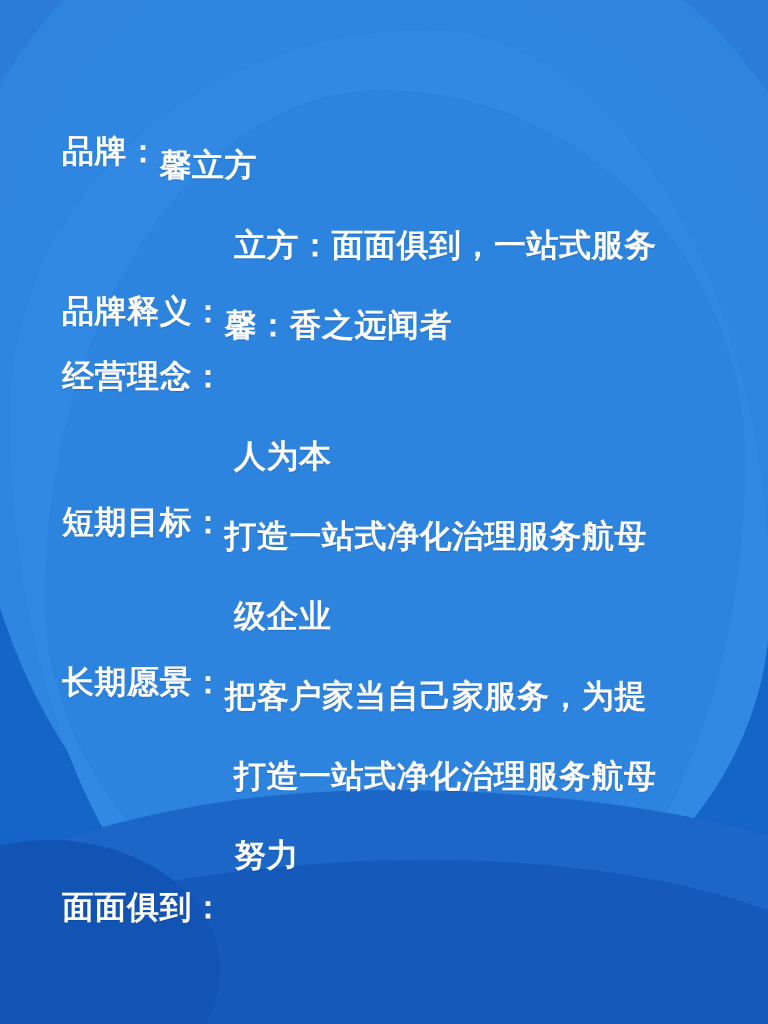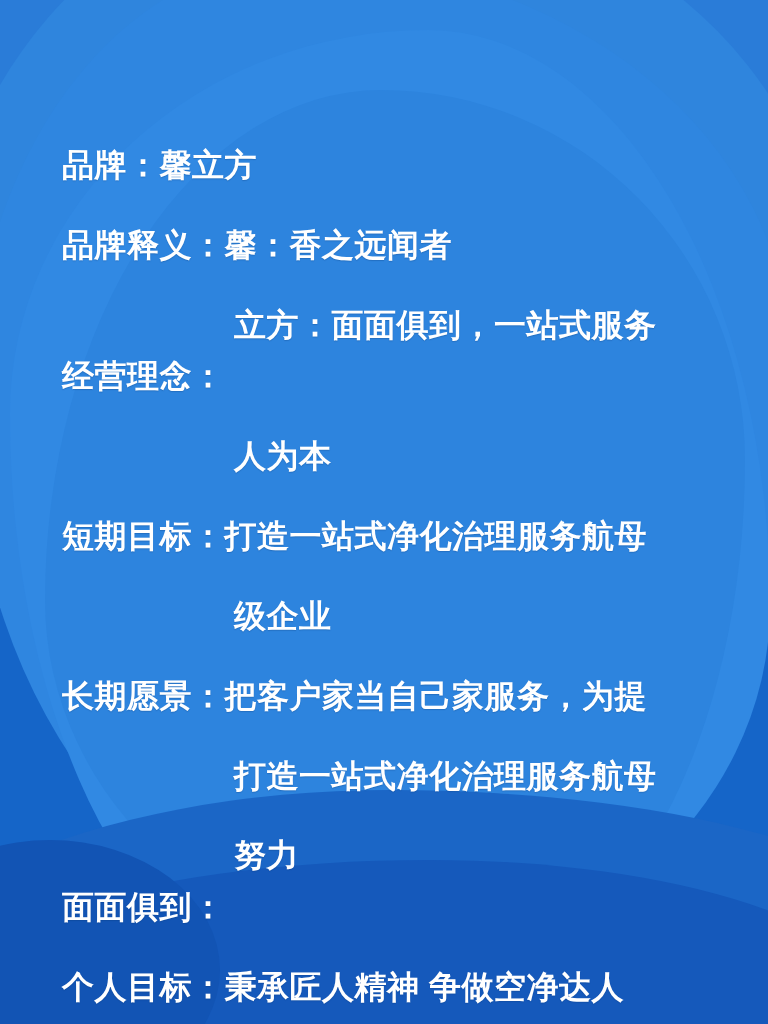--- a/index.html
+++ b/index.html
@@ -121,21 +121,21 @@
 
   .lines {
     position: absolute;
     left: 62px;
     top: 112px;
     width: 660px;
   }
 
   .line {
     display: flex;
-    align-items: flex-end;
+    align-items: center;
     color: #ffffff;
     font-size: 32px;
     line-height: 1.62;
     letter-spacing: 0.5px;
     white-space: nowrap;
     font-weight: 600;
     text-shadow: 0 1px 1px rgba(8, 50, 110, 0.25);
   }
 
   .line .label {
@@ -165,27 +165,27 @@
   <div class="blob blob-bottom"></div>
   <div class="blob blob-bottom2"></div>
   <div class="blob blob-corner-bl"></div>
 
   <div class="content">
     <div class="lines" id="lines">
         <div class="line">
           <span class="label">品牌：</span>
           <span class="value">馨立方</span>
         </div>
+        <div class="line indent-1">
+          <span class="value">立方：面面俱到，一站式服务</span>
+        </div>
         <div class="line">
           <span class="label">品牌释义：</span>
           <span class="value">馨：香之远闻者</span>
         </div>
-        <div class="line indent-1">
-          <span class="value">立方：面面俱到，一站式服务</span>
-        </div>
         <div class="line">
           <span class="label">经营理念：</span>
         </div>
         <div class="line indent-1">
           <span class="value">人为本</span>
         </div>
         <div class="line">
           <span class="label">短期目标：</span>
           <span class="value">打造一站式净化治理服务航母</span>
         </div>
@@ -198,20 +198,16 @@
         </div>
         <div class="line indent-1">
           <span class="value">打造一站式净化治理服务航母</span>
         </div>
         <div class="line indent-1">
           <span class="value">努力</span>
         </div>
         <div class="line">
           <span class="label">面面俱到：</span>
         </div>
-        <div class="line">
-          <span class="label">个人目标：</span>
-          <span class="value">秉承匠人精神 争做空净达人</span>
-        </div>
       </div>
   </div>
 
 </div>
 
 </body></html>

